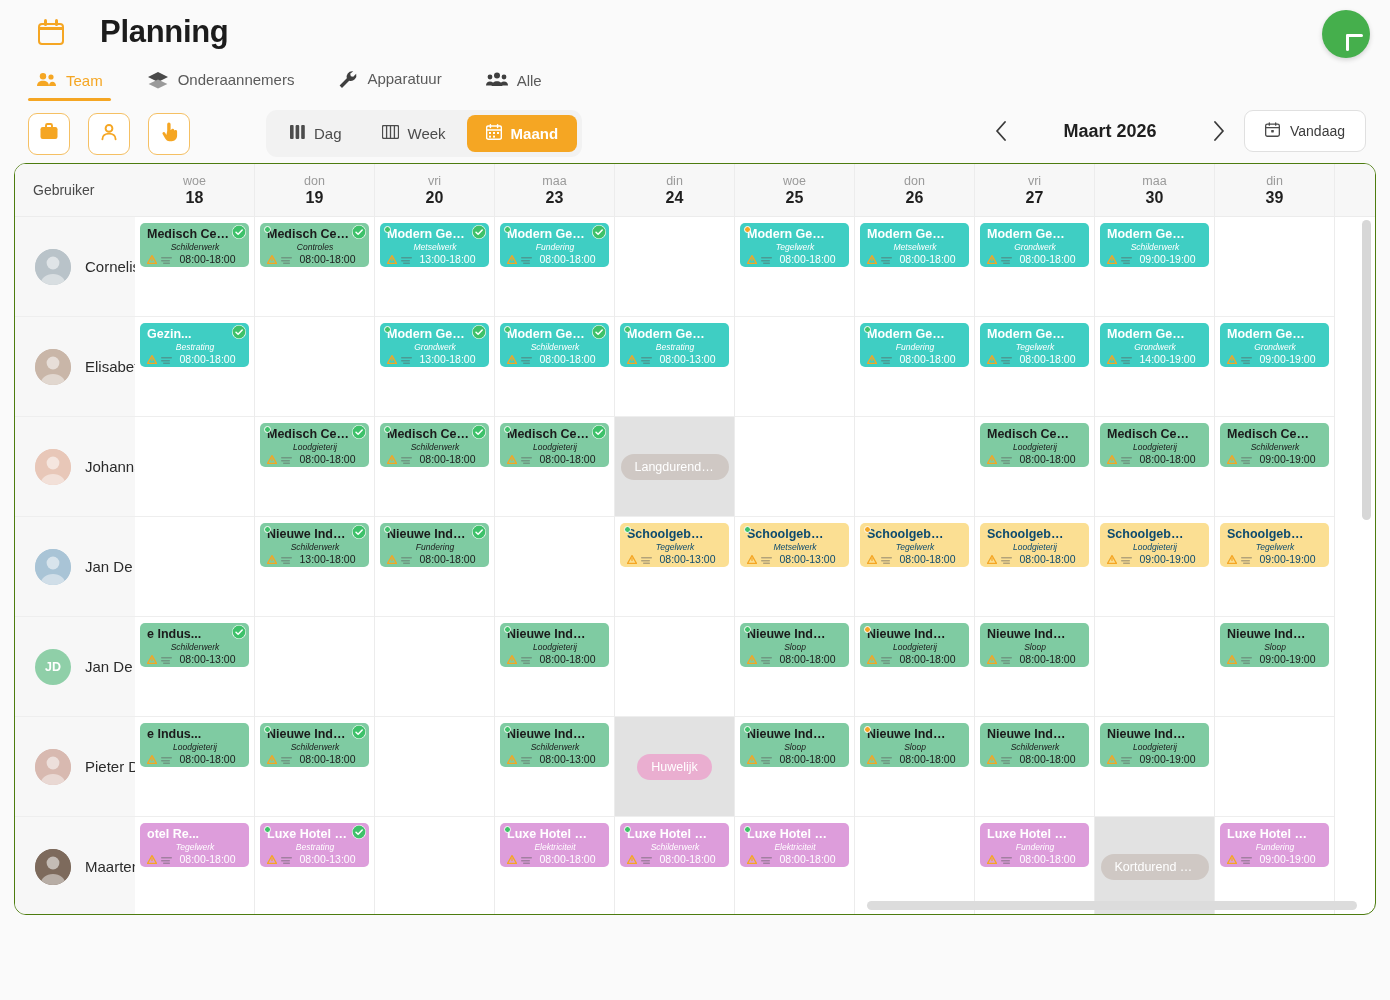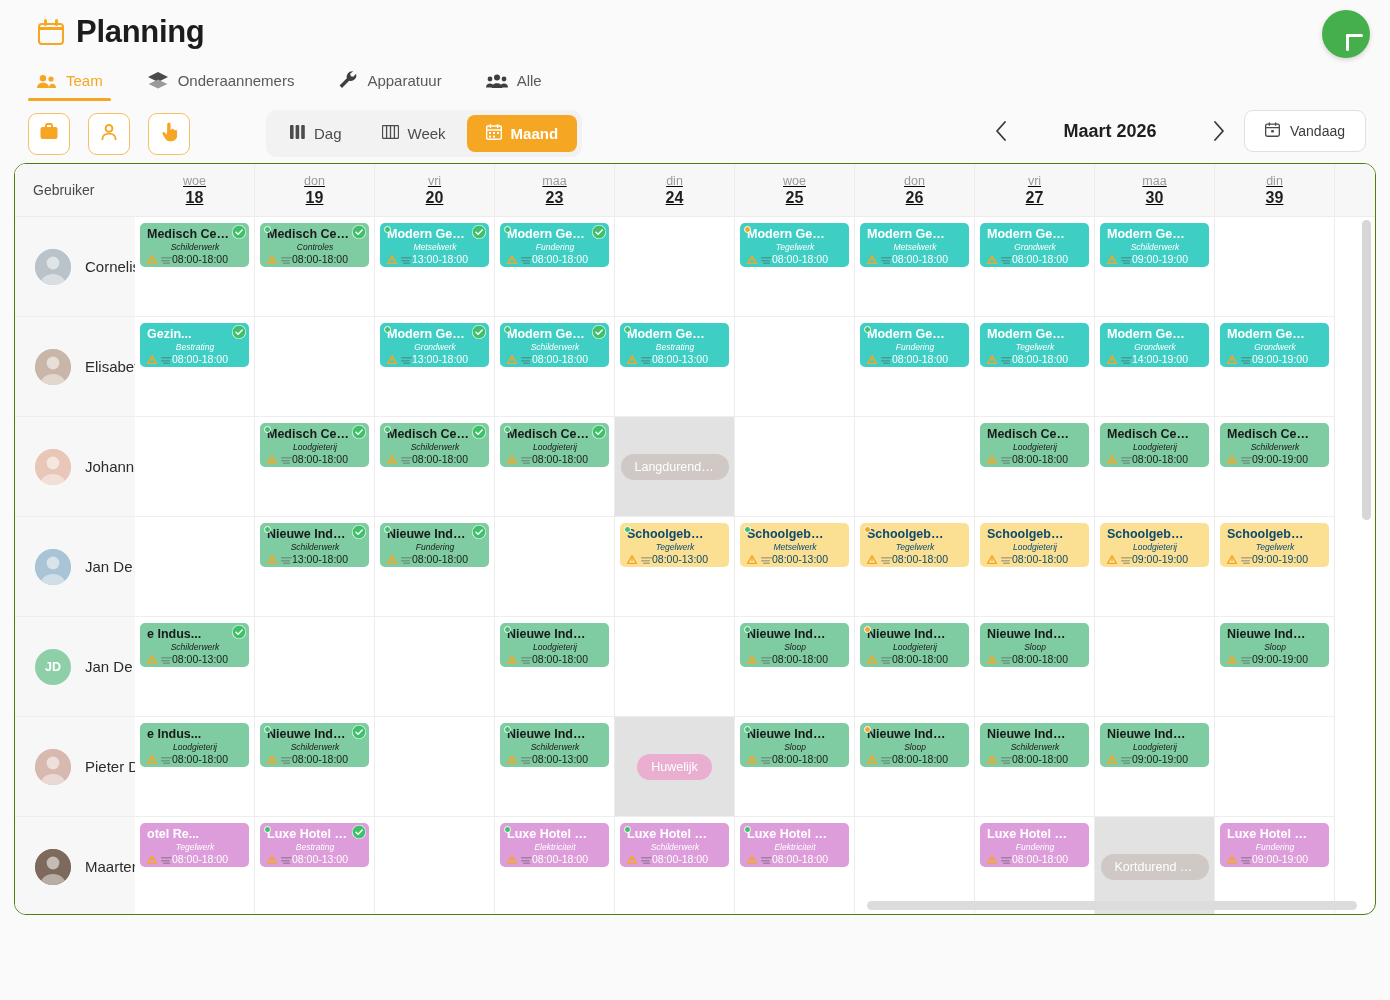--- a/index.html
+++ b/index.html
@@ -17,26 +17,26 @@
     position: absolute; left: 0; top: 4px; width: 26px; height: 22px;
     border: 2.6px solid #F5A623; border-radius: 4px;
   }
   .cal-icon-lg .top {
     position: absolute; left: 2px; top: 8px; width: 22px; height: 3px; background: #F5A623;
   }
   .cal-icon-lg .p1, .cal-icon-lg .p2 {
     position: absolute; top: 0; width: 2.6px; height: 7px; background: #F5A623; border-radius: 2px;
   }
   .cal-icon-lg .p1 { left: 6px; } .cal-icon-lg .p2 { left: 17px; }
-  .page-title { font-size: 31px; font-weight: bold; color: #1c1c1c; letter-spacing: -0.3px; }
+  .page-title { font-size: 31px; font-weight: bold; color: #1c1c1c; letter-spacing: -0.3px; margin-left: 24px; }
 
   
   .tabs { display: flex; align-items: flex-end; gap: 0; padding: 12px 0 0 14px; }
   .tab {
-    display: flex; align-items: flex-end; gap: 9px;
+    display: flex; align-items: flex-start; gap: 9px;
     padding: 8px 22px 12px 22px;
     font-size: 15px; color: #5a5a5a; cursor: pointer; position: relative;
   }
   .tab.active { color: #F5A623; }
   .tab.active::after {
     content: ""; position: absolute; left: 14px; right: 14px; bottom: 0;
     height: 3px; background: #F5A623; border-radius: 2px;
   }
   .tab svg { display: block; }
 
@@ -94,21 +94,21 @@
   }
   .hc-user {
     width: 201px; flex: none; display: flex; align-items: center;
     padding-left: 18px; font-size: 14px; color: #4a4a4a; border-right: 1px solid #ececec;
     background: #f7f7f7;
   }
   .hc-days { flex: 1; display: flex; overflow: hidden; }
   .hc-day {
     width: 120px; flex: none; border-right: 1px solid #ececec;
     display: flex; flex-direction: column; align-items: center; justify-content: center;
-    background: #f7f7f7; gap: 1px; text-decoration: underline;
+    background: #f7f7f7; gap: 1px;
   }
   .hc-day .dow { font-size: 12.5px; color: #9a9a9a; }
   .hc-day .dnum { font-size: 16px; font-weight: bold; color: #1f1f1f; }
 
   .cal-body { display: flex; height: 699px; }
   .col-users { width: 201px; flex: none; border-right: 1px solid #ececec; }
   .user-row {
     height: 100px; display: flex; align-items: center; gap: 14px;
     padding-left: 20px; border-bottom: 1px solid #eeeeee; background: #f7f7f7;
   }
@@ -146,21 +146,21 @@
   .ev .badge {
     position: absolute; right: 3px; top: 2px; width: 14px; height: 14px; border-radius: 50%;
     background: #fff; display: flex; align-items: center; justify-content: center;
   }
   .ev .badge svg { display: block; }
   .ev .t { font-size: 12.5px; font-weight: bold; white-space: nowrap; overflow: hidden;
            text-overflow: ellipsis; line-height: 15px; padding-right: 14px; }
   .ev .s { font-size: 8.5px; font-style: italic; text-align: center; line-height: 11px;
            white-space: nowrap; overflow: hidden; text-overflow: ellipsis; }
   .ev .f { display: flex; align-items: center; gap: 4px; line-height: 12px; }
-  .ev .f .time { font-size: 10.5px; flex: 1; text-align: left; margin-left: -4px; }
+  .ev .f .time { font-size: 10.5px; flex: 1; text-align: center; margin-left: -4px; }
 
   .ev.green  { background: #7fcba2; color: #1b1b1b; }
   .ev.teal   { background: #3fcec3; color: #ffffff; }
   .ev.yellow { background: #fbdf93; color: #0c4a6e; }
   .ev.pink   { background: #dd9ddb; color: #ffffff; }
 
   
   .vsb { position: absolute; right: 4px; top: 56px; width: 9px; bottom: 20px; }
   .vsb .thumb { position: absolute; left: 0; width: 9px; background: #d7d7d7; border-radius: 5px; }
   .hsb { position: absolute; left: 6px; right: 18px; bottom: 4px; height: 9px; }

